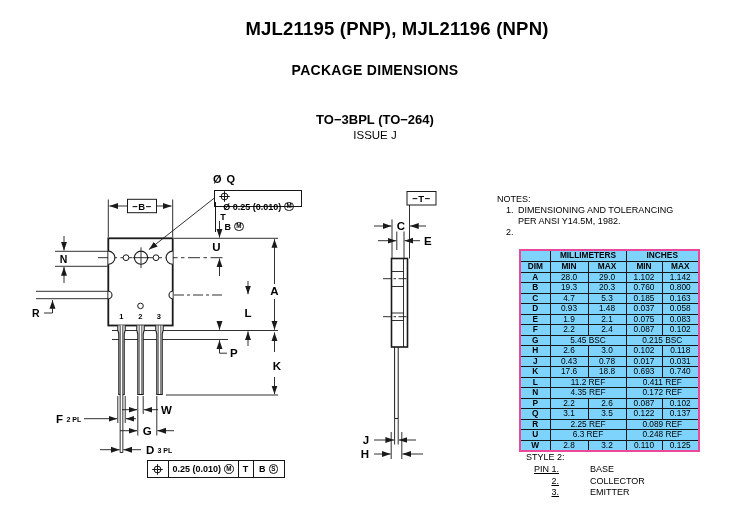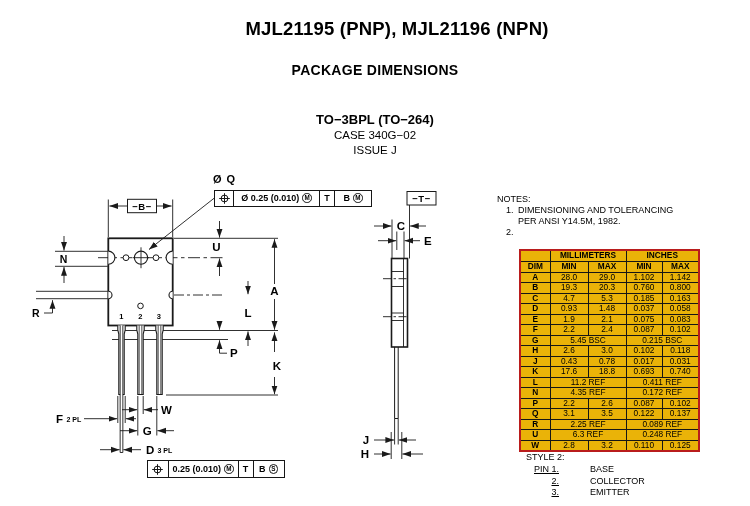--- a/index.html
+++ b/index.html
@@ -19,21 +19,21 @@
   .pkg-name     { font-size:13px; font-weight:bold; line-height:17px; }
 
   
   .notes { left:497px; top:194px; font-size:9px; line-height:11px; width:235px; }
   .note-item { display:flex; margin-left:9px; margin-top:0px; }
   .note-num  { width:12px; flex:none; }
   .note-text { width:176px; }
 
   
   #dim-table { position:absolute; left:519px; top:249px; border-collapse:collapse;
-               table-layout:fixed; border:2px solid #b91c1c; background:#eab308; }
+               table-layout:fixed; border:2px solid #ec4899; background:#7dd3fc; }
   #dim-table th, #dim-table td {
     border:1px solid #161616; padding:0; text-align:center;
     font-size:8.3px; line-height:9.5px; height:10.5px; overflow:hidden;
     font-weight:normal; white-space:nowrap;
   }
   #dim-table th { font-weight:bold; height:11px; }
   #dim-table td.dim-col { font-weight:bold; }
 
   
   .style-block { left:526px; top:452px; font-size:9px; line-height:11.8px; }
@@ -43,21 +43,21 @@
 
   
   .fcf { display:flex; align-items:stretch; border:1.4px solid #161616; background:#fff;
          height:17px; font-size:9px; font-weight:bold; white-space:nowrap; }
   .fcf-cell { display:flex; align-items:center; justify-content:center;
               border-left:1px solid #161616; padding:0 2px; }
   .fcf-cell:first-child { border-left:none; }
   .mod-circle { width:9.5px; height:9.5px; border:1px solid #161616; border-radius:50%;
                 font-size:6.3px; font-weight:bold; display:inline-flex; align-items:center;
                 justify-content:center; margin-left:3px; line-height:1; }
-  .fcf-top    { left:214px; top:189.5px; }
+  .fcf-top    { left:214px; top:189.5px;flex-direction:column; }
   .fcf-bottom { left:146.5px; top:460px; height:18px; }
 
   .hole-label { left:213px; top:172.5px; font-size:11px; font-weight:bold; letter-spacing:1px; }
 
   svg text { fill:#000; font-family:"Liberation Sans", sans-serif; font-weight:bold; }
   .dimtxt  { font-size:10.5px; }
   .dimtxt-lg { font-size:11.5px; }
   .qual    { font-size:7px; }
   .pintxt  { font-size:7.5px; }
   .boxtxt  { font-size:9.5px; letter-spacing:0.5px; }
@@ -266,21 +266,20 @@
       <text class="dimtxt-lg" x="365" y="458" text-anchor="middle" stroke="none">H</text>
     </g>
   </g>
 </svg>
 
 <div class="abs ctr page-title">MJL21195 (PNP), MJL21196 (NPN)</div>
 <div class="abs ctr section-title">PACKAGE DIMENSIONS</div>
 
 <div class="abs ctr pkg-block">
   <div class="pkg-name">TO−3BPL (TO−264)</div>
-  <div>CASE 340G−02</div>
   <div>ISSUE J</div>
 </div>
 
 <div class="abs hole-label">Ø Q</div>
 
 <div class="abs fcf fcf-top">
   <div class="fcf-cell" style="width:18px">
     <svg width="11" height="11" viewBox="0 0 11 11">
       <circle cx="5.5" cy="5.5" r="3.4" fill="none" stroke="#161616" stroke-width="1"></circle>
       <line x1="5.5" y1="0.2" x2="5.5" y2="10.8" stroke="#161616" stroke-width="1"></line>

